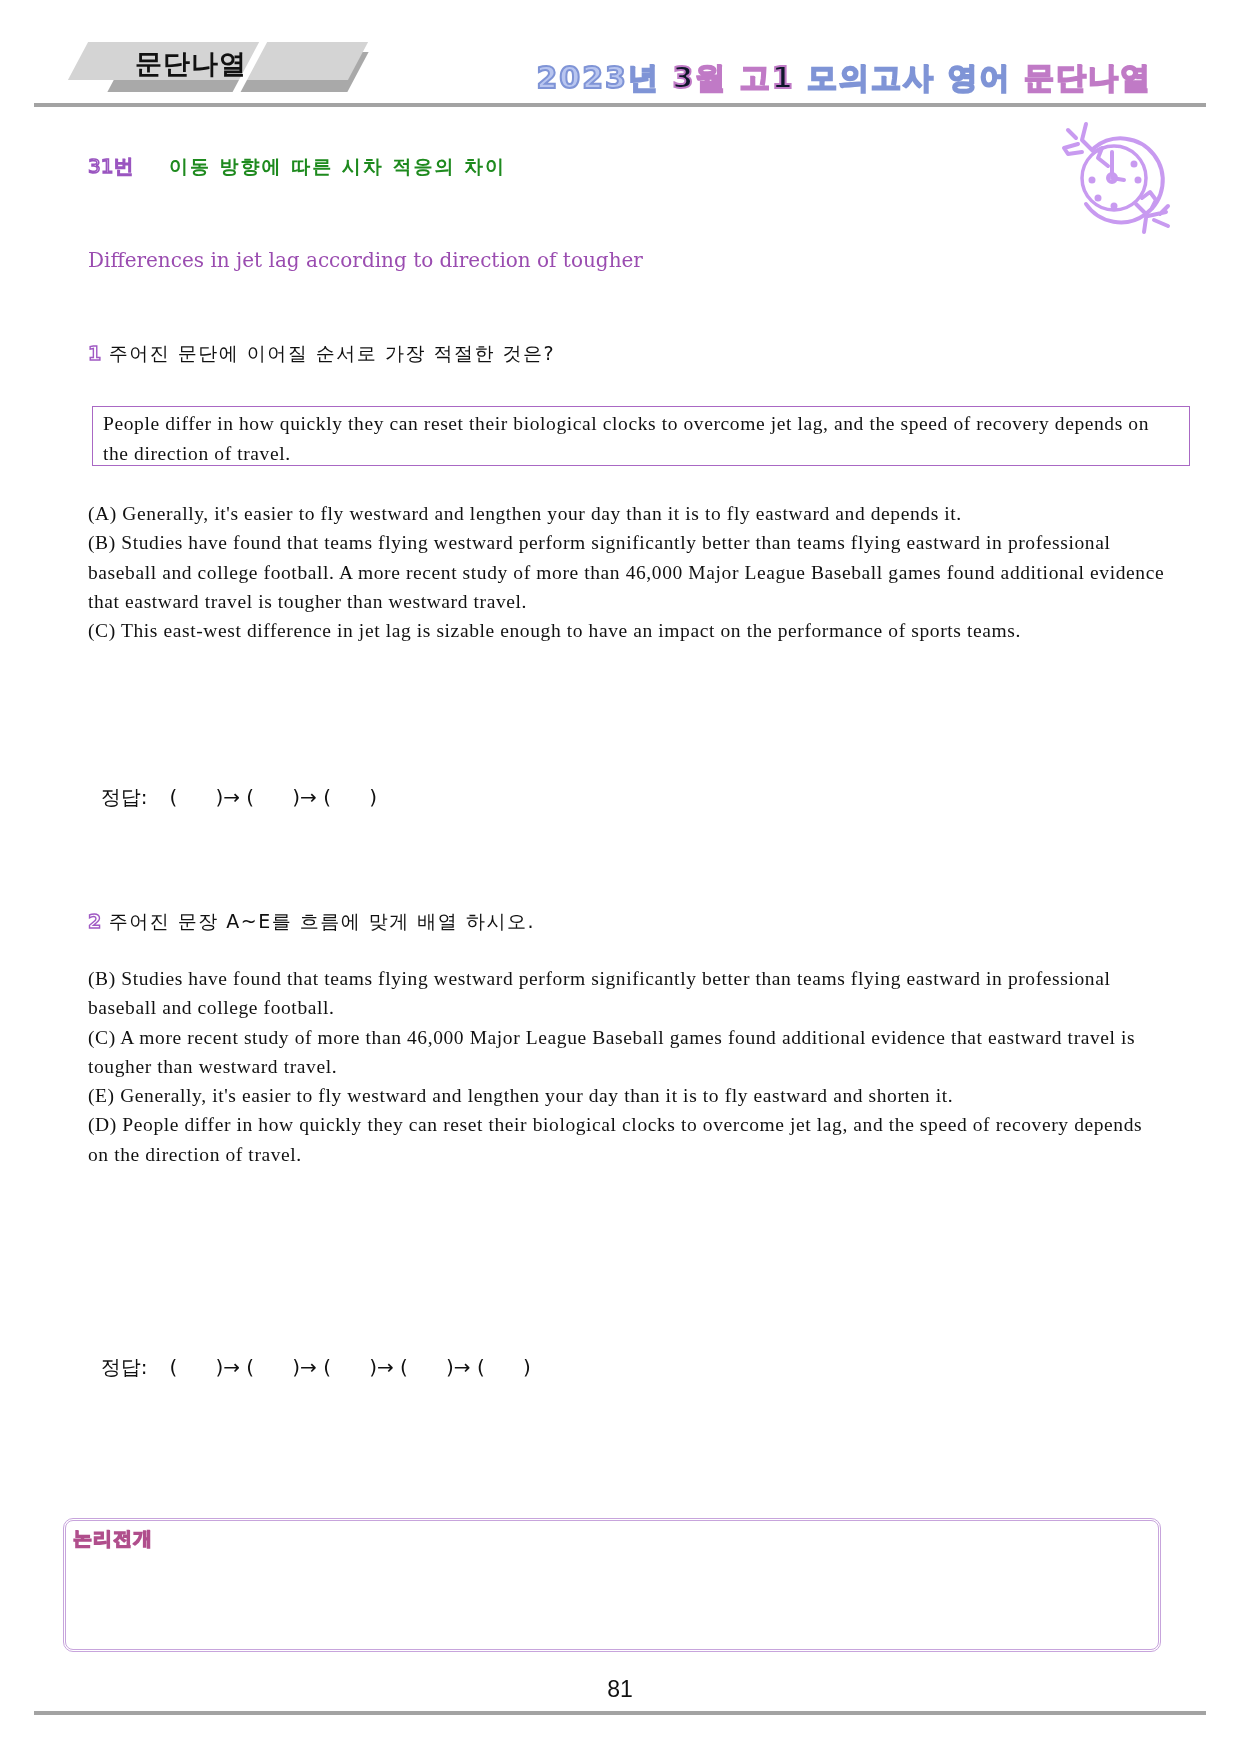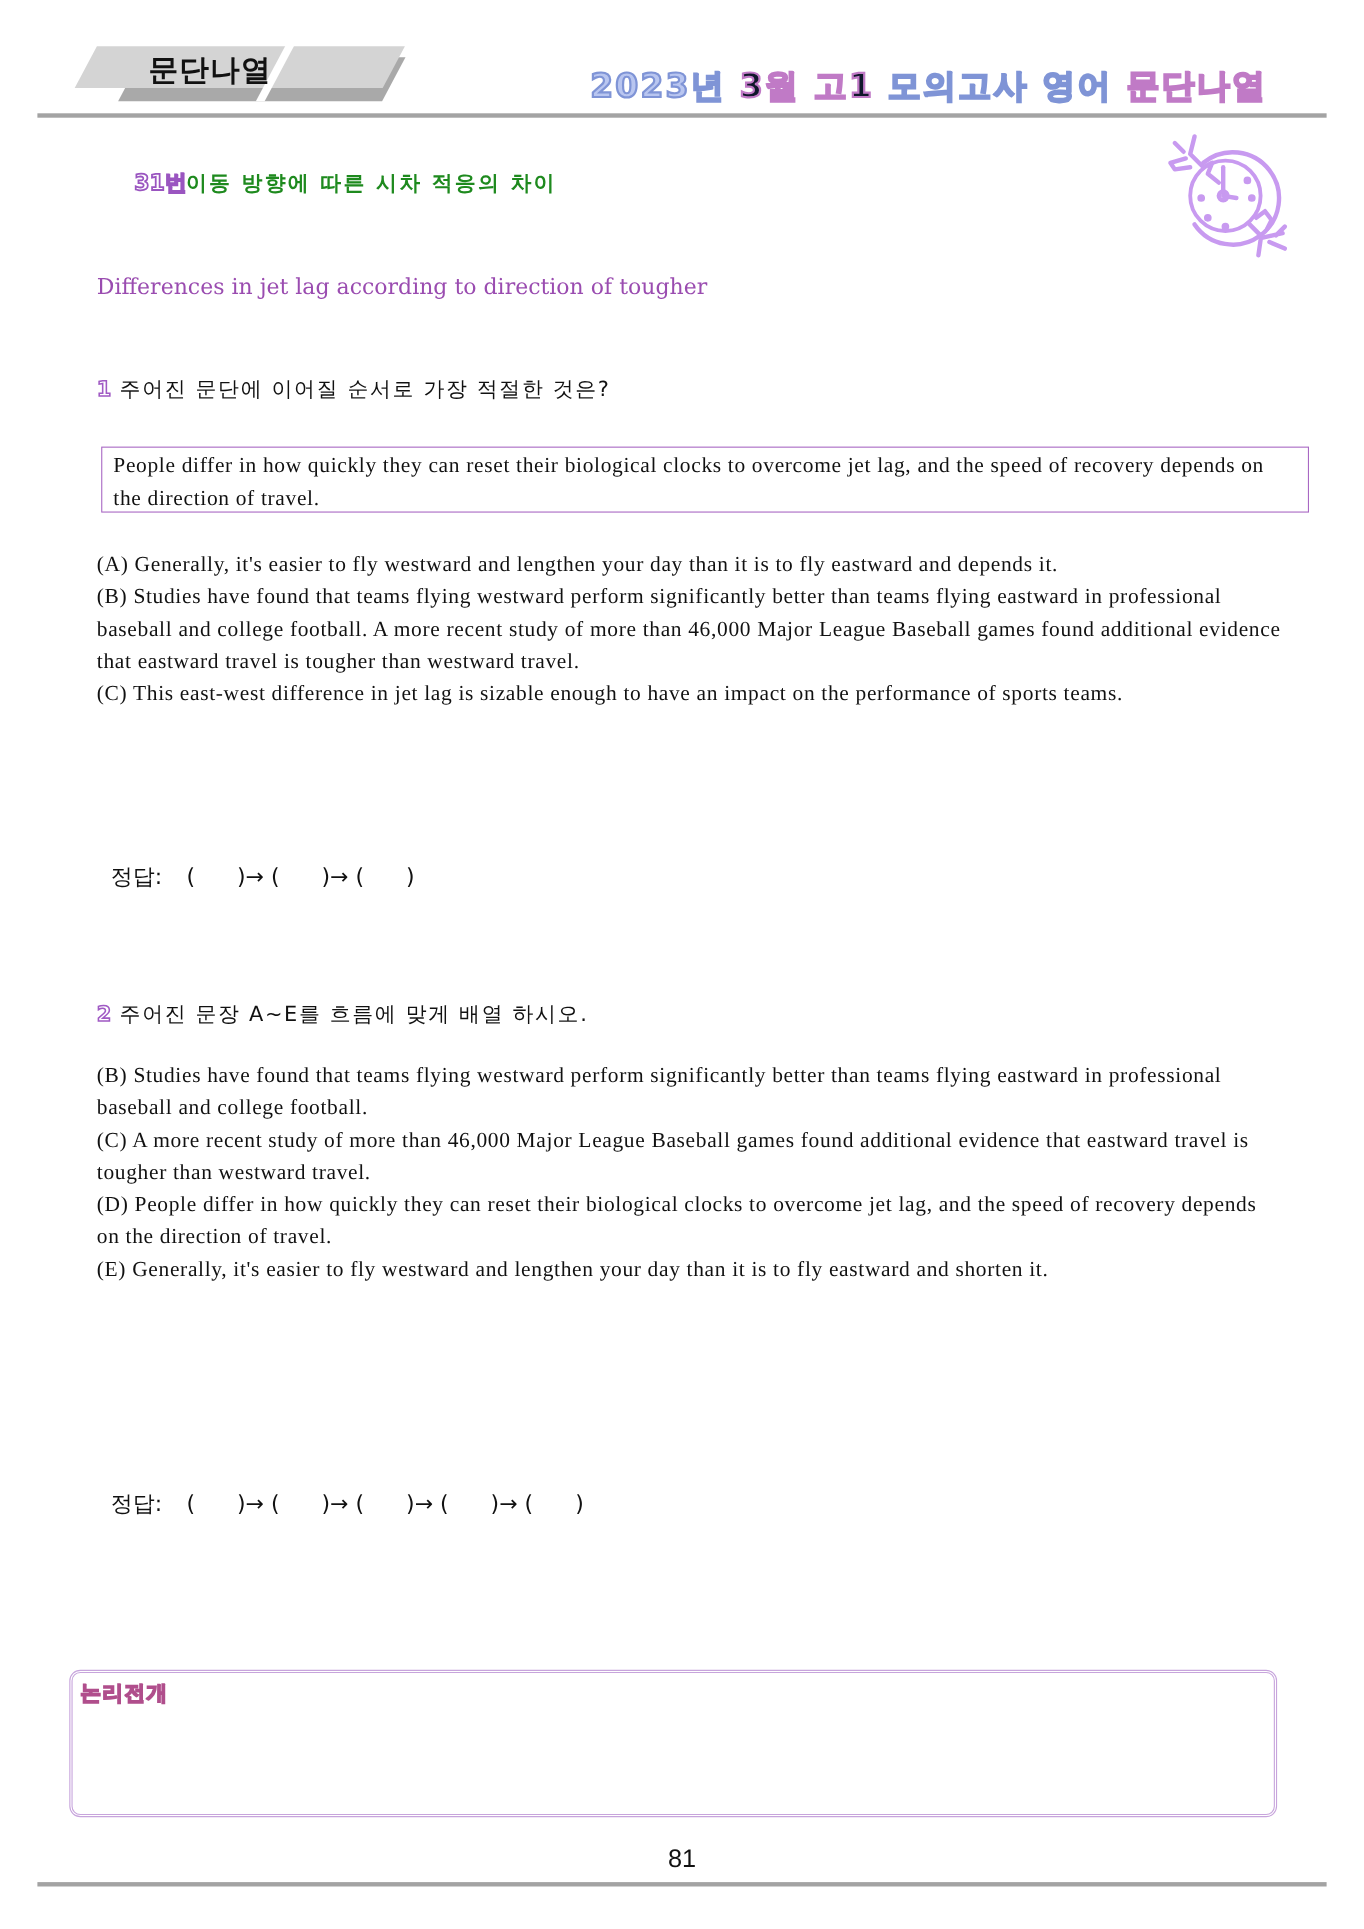--- a/index.html
+++ b/index.html
@@ -15,22 +15,22 @@
   .banner-cut { left:248px; top:34px; width:8px; height:58px; background:#ffffff; transform:skewX(-28deg); }
   .banner-text { left:135px; top:46px; font-size:27px; font-weight:bold; color:#111;
                  letter-spacing:1px; font-family:"DejaVu Sans", sans-serif; }
   .doc-title { right:88px; top:58px; font-size:30px; font-weight:bold; letter-spacing:2px;
                font-family:"DejaVu Sans", sans-serif; color:#fff; white-space:nowrap; }
   .doc-title .blue { -webkit-text-stroke:2px #7f94d6; color:#b9c6f0; }
   .doc-title .pink { -webkit-text-stroke:2px #c07ac6; color:#0f172a; }
   .rule { left:34px; width:1172px; height:4px; background:#a3a3a3; }
 
   
-  .q-num-badge { left:88px; top:153px; font-size:20px; font-weight:bold; color:#fff;
-                 -webkit-text-stroke:1.6px #9a55c0; font-family:"DejaVu Sans", sans-serif;margin-left:34px; }
+  .q-num-badge { left:88px; top:153px; font-size:20px; font-weight:normal; color:#fff;
+                 -webkit-text-stroke:1.6px #9a55c0; font-family:"DejaVu Sans", sans-serif; }
   .q-topic { left:145px; top:154px; font-size:19px; font-weight:bold; color:#1e8a1e;
              letter-spacing:2px; font-family:"DejaVu Sans", sans-serif;margin-left:24px; }
   .clock-icon { left:1056px; top:118px; width:120px; height:120px; }
 
   .subtitle-en { left:88px; top:248px; font-size:20px; color:#9a4cb0;
                  font-family:"DejaVu Serif", serif; }
 
   .q-head { left:88px; font-size:19px; color:#111; letter-spacing:1.5px;
             font-family:"DejaVu Sans", sans-serif; }
   .q-head .num { color:#fff; -webkit-text-stroke:1.4px #a05ac4; font-weight:bold; margin-right:6px; }
@@ -108,22 +108,22 @@
   <span class="lbl">정답:</span><span>(      )→ (      )→ (      )</span>
 </div>
 
 <div class="abs q-head" style="top:909px;">
   <span class="num">2</span><span>주어진 문장 A~E를 흐름에 맞게 배열 하시오.</span>
 </div>
 
 <div class="abs para" style="top:964px;">
   <p>(B) Studies have found that teams flying westward perform significantly better than teams flying eastward in professional baseball and college football.</p>
   <p>(C) A more recent study of more than 46,000 Major League Baseball games found additional evidence that eastward travel is tougher than westward travel.</p>
+  <p>(E) Generally, it's easier to fly westward and lengthen your day than it is to fly eastward and shorten it.</p>
   <p>(D) People differ in how quickly they can reset their biological clocks to overcome jet lag, and the speed of recovery depends on the direction of travel.</p>
-  <p>(E) Generally, it's easier to fly westward and lengthen your day than it is to fly eastward and shorten it.</p>
 </div>
 
 <div class="abs answer-line" style="top:1330px;">
   <span class="lbl">정답:</span><span>(      )→ (      )→ (      )→ (      )→ (      )</span>
 </div>
 
 <div class="abs logic-box">
   <div class="logic-label">논리전개</div>
 </div>
 

